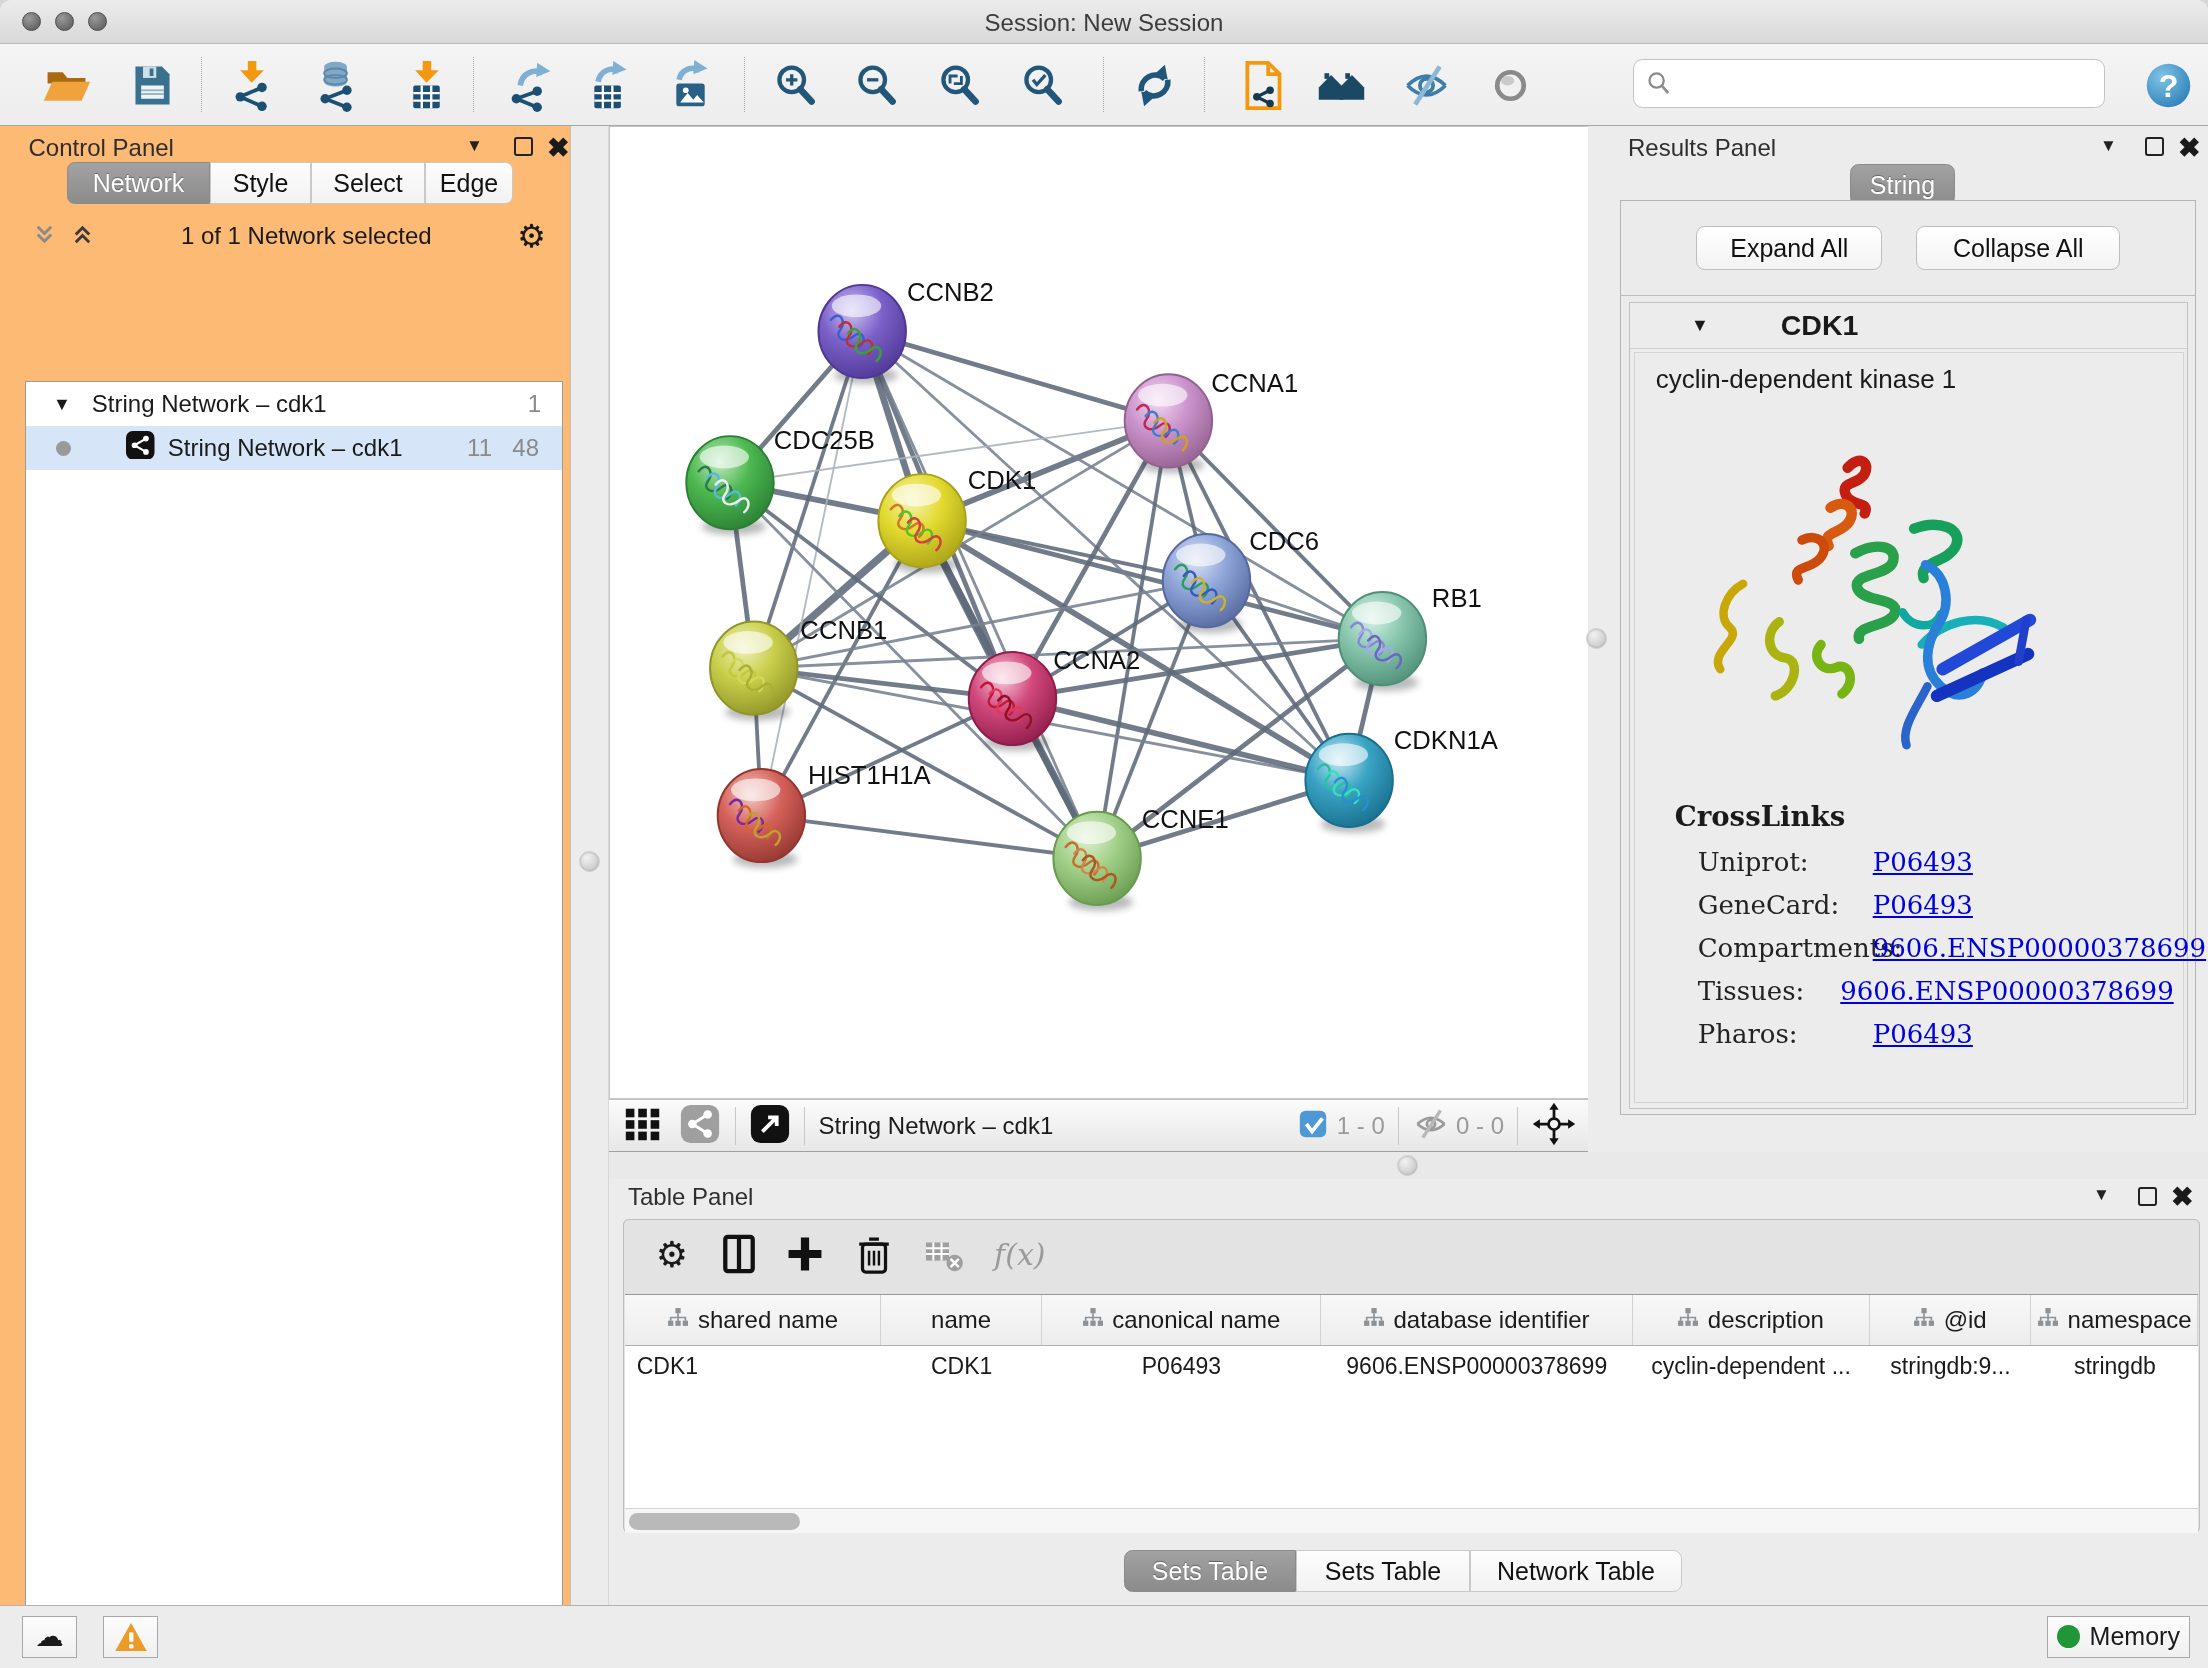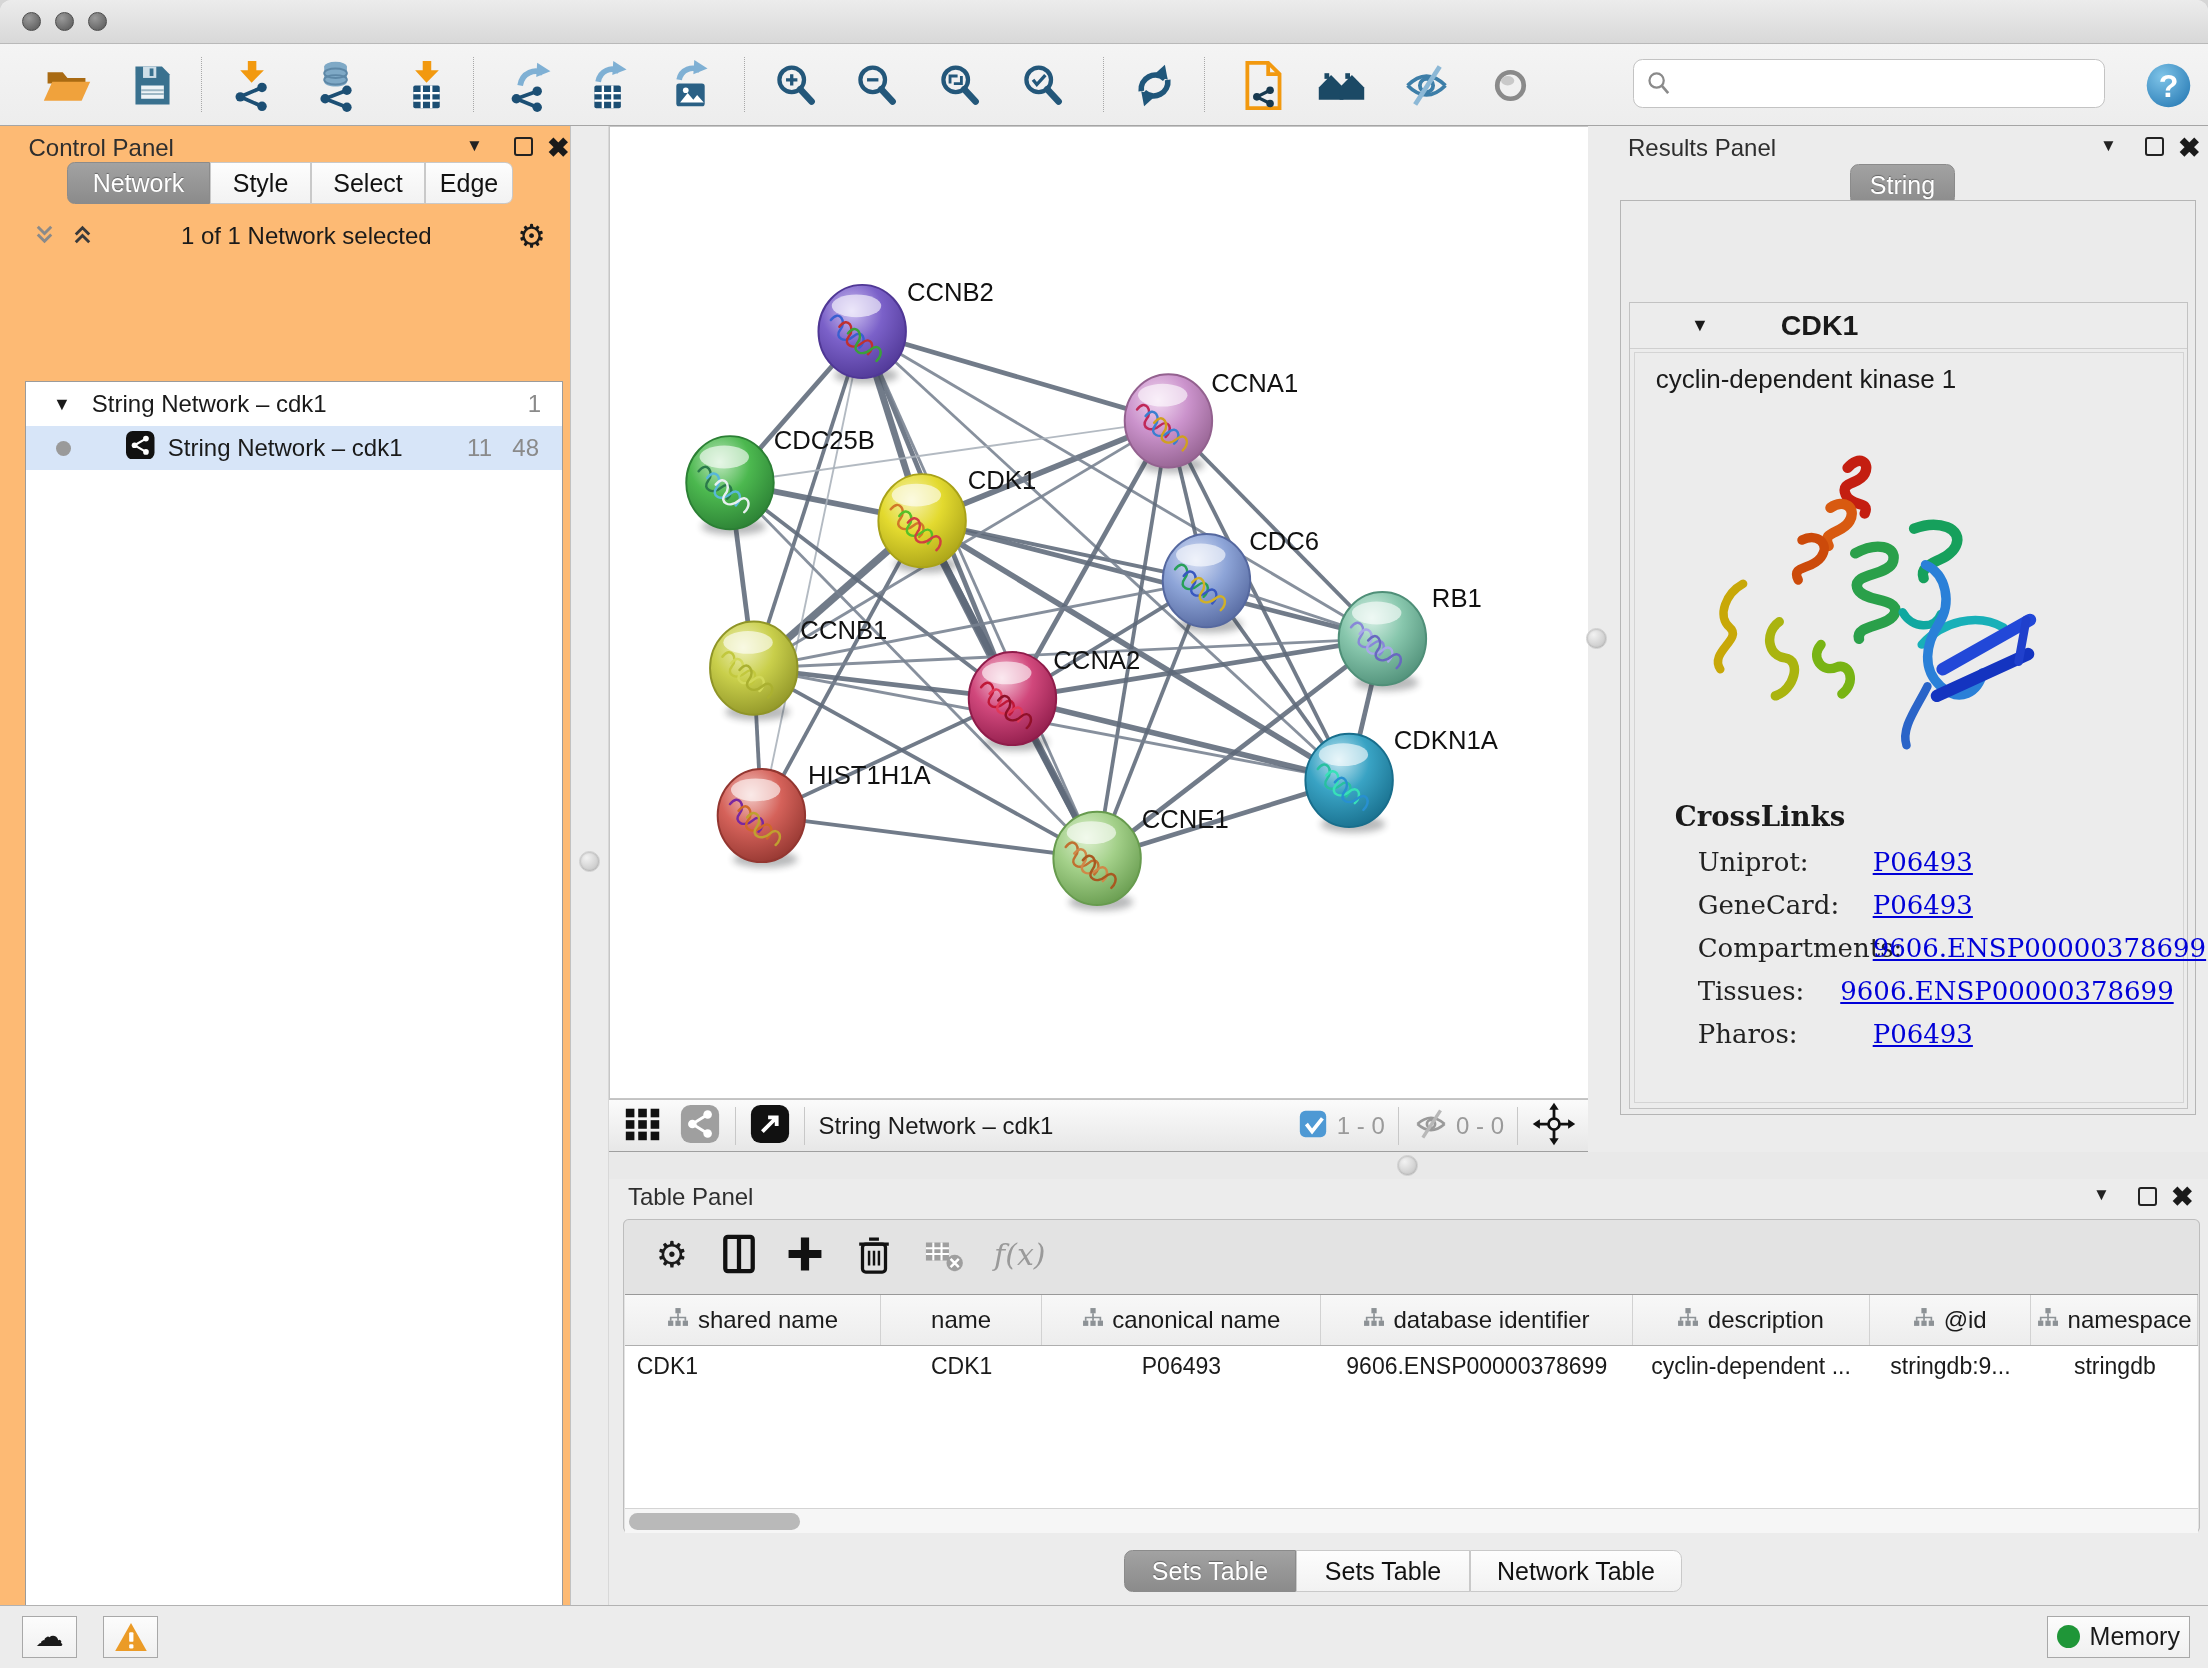--- a/index.html
+++ b/index.html
@@ -72,20 +72,21 @@
 </style>
 </head>
 <body>
 
 <div class="window">
 
   <div class="abs titlebar">
     <span class="tl-dot" style="left:22px"></span>
     <span class="tl-dot" style="left:55px"></span>
     <span class="tl-dot" style="left:88px"></span>
+    <div class="win-title">Session: New Session</div>
   </div>
 
   <div class="abs toolbar">
     <div class="tbtn" style="left:39px">
       <svg width="53" height="53" viewBox="0 0 56 56">
           <path d="M8 14h16l5 6h19v6H8z" fill="#a96a12"></path>
           <path d="M4 44l9-20h40l-9 20z" fill="#f0a23c"></path>
         </svg>
       </div>
     <div class="tbtn" style="left:125px">
@@ -558,20 +559,24 @@
 
   <div class="abs" style="left:1607px;top:126px;width:601px;height:1026px;background:#ececec;">
     <div class="abs panel-title" style="left:21px;top:7.6px;">Results Panel</div>
     <div class="abs" style="left:493px;top:9.5px;"><span class="tri">▼</span></div>
     <div class="sq-ico" style="left:538px;"></div>
     <div class="abs" style="left:571px;top:5.7px;font-size:27px;font-weight:bold;">✖</div>
 
     <div class="abs segtab sel" style="left:243px;top:38px;width:105px;border-radius:8.6px;">String</div>
 
     <div class="abs" style="left:13.3px;top:74px;width:576px;height:915px;border:1px solid #b5b5b5;background:#ebebeb;">
+      <div style="height:95px;border-bottom:1.9px solid #bdbdbd;display:flex;align-items:center;justify-content:center;gap:34px;">
+        <div class="btn" style="width:186px;height:44px;">Expand All</div>
+        <div class="btn" style="width:204px;height:44px;">Collapse All</div>
+      </div>
 
       <div style="position:absolute;left:7.6px;top:101px;width:559px;height:807px;border:1px solid #c2c2c2;background:#ececec;">
         <div style="height:46px;border-bottom:1px solid #cfcfcf;display:flex;align-items:center;">
           <span style="margin-left:61px;font-size:18px;">▼</span>
           <span style="margin-left:72px;font-size:28.5px;font-weight:bold;">CDK1</span>
         </div>
         <div style="position:absolute;left:3.8px;top:49px;width:550px;height:751px;border:1px solid #d4d4d4;background:#ececec;">
           <div style="padding:11.4px 0 0 21px;font-size:26px;">cyclin-dependent kinase 1</div>
 
           <svg width="380" height="333" viewBox="0 0 400 350" style="position:absolute;left:53px;top:88px;">

